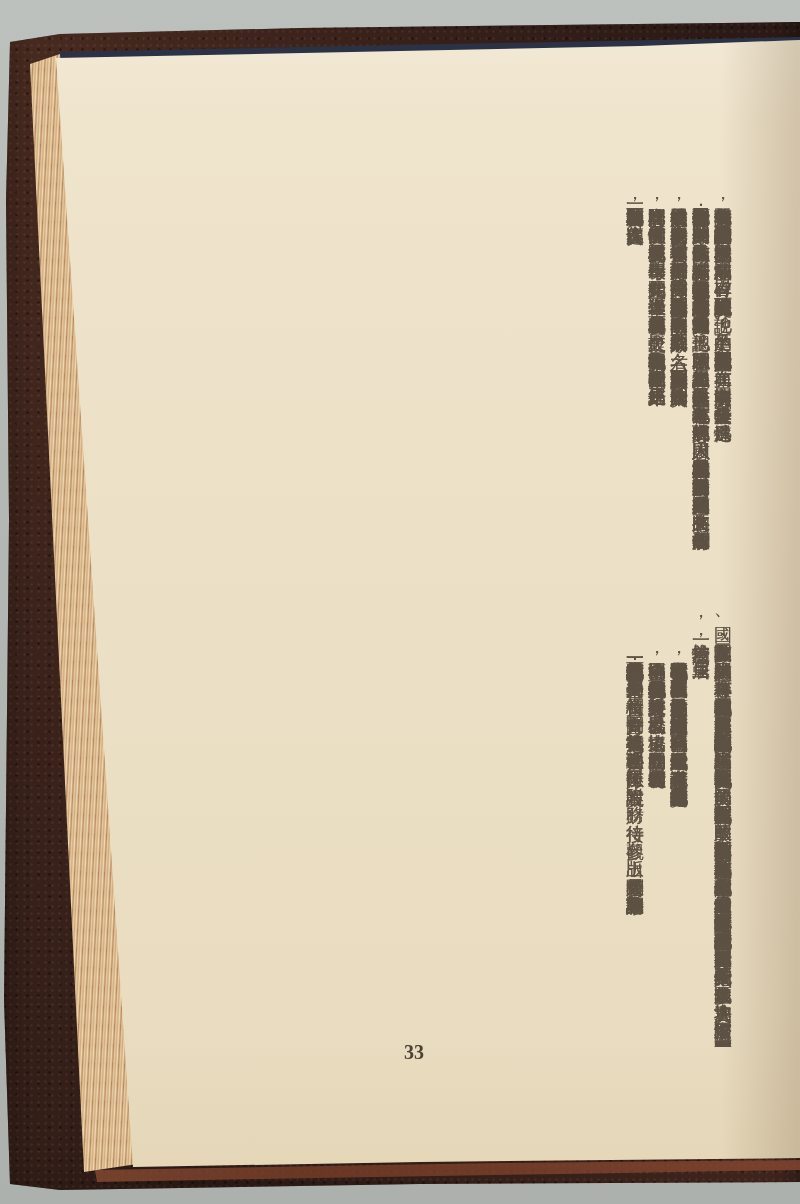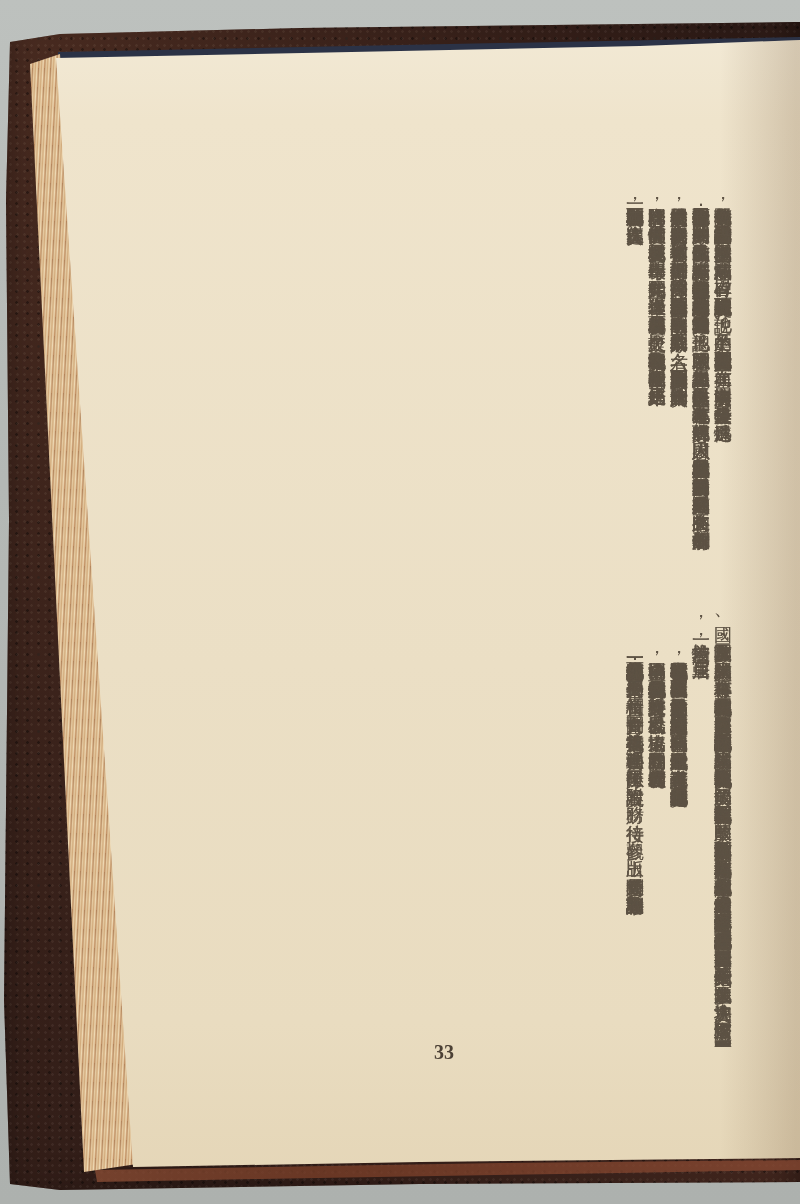--- a/index.html
+++ b/index.html
@@ -68,21 +68,21 @@
     text-shadow:0 0 0.5px rgba(93,82,68,0.55);
   }
   .vblock.top{top:158px;}
   .vblock.bottom{top:612px;}
   .vblock p{margin:0;padding:0;}
   .vblock p.ind{text-indent:2em;}
 
   .page-number{
     position:absolute;z-index:5;
     left:404px;top:1041px;width:50px;
-    text-align:right;
+    text-align:left;
     font-size:20px;font-weight:bold;color:#4c4136;
     font-family:"Liberation Serif","DejaVu Serif",serif;
   }
 </style>
 </head>
 <body>
 
 <div class="stage">
 
   <div class="cover"></div>

